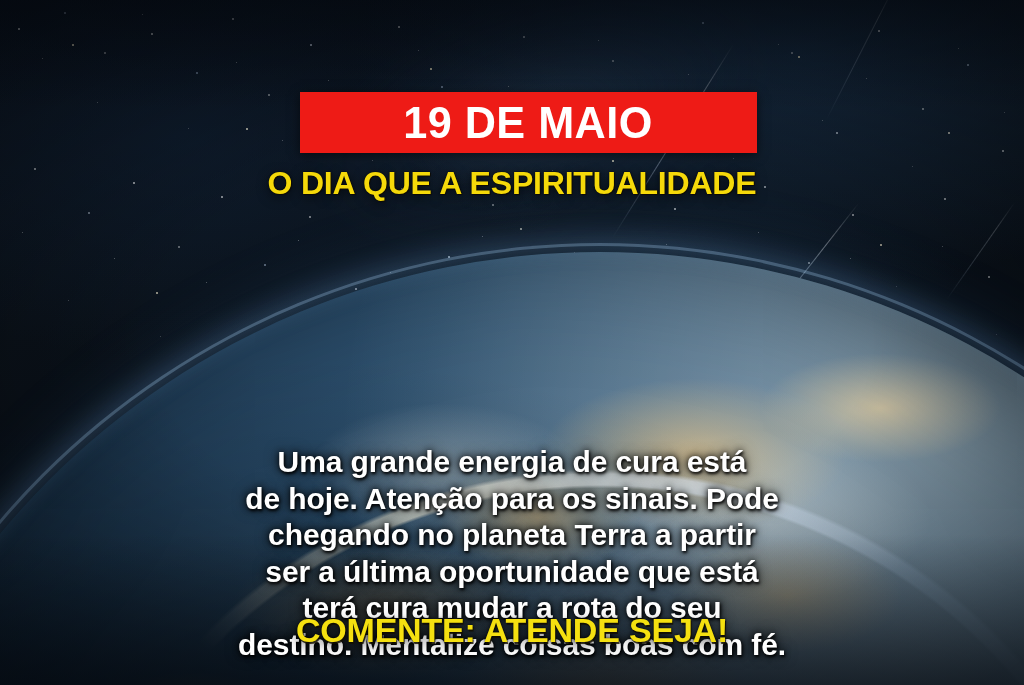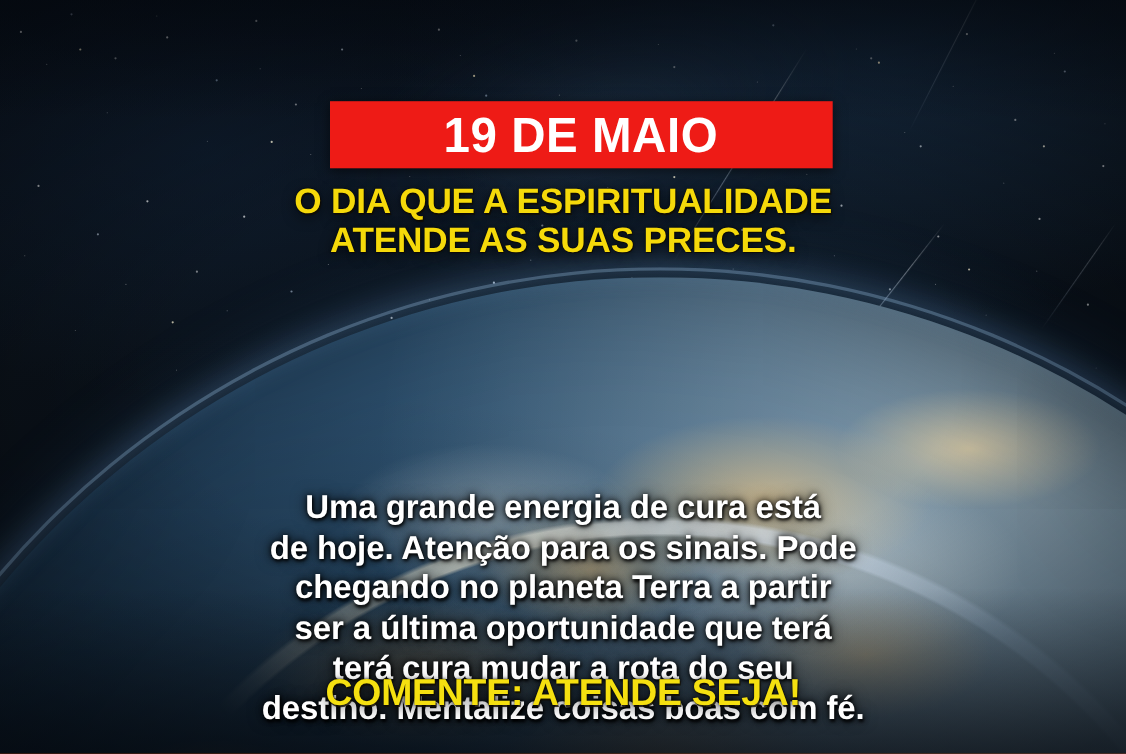--- a/index.html
+++ b/index.html
@@ -11,21 +11,21 @@
   body {
     font-family: "Liberation Sans", sans-serif;
   }
 
   
   .poster {
     position: relative;
     width: 1024px;
     height: 685px;
     overflow: hidden;
-    background: #c2410c;
+    background: #0369a1;
     user-select: none;
   }
 
   
   .space-bg {
     position: absolute;
     inset: 0;
     background:
       radial-gradient(ellipse 70% 55% at 78% 8%,  rgba(30,60,92,0.55) 0%, rgba(10,18,30,0) 62%),
       radial-gradient(ellipse 60% 50% at 18% 20%, rgba(18,38,62,0.45) 0%, rgba(8,14,24,0) 65%),
@@ -327,28 +327,27 @@
   <div class="vignette"></div>
 
   <div class="content">
 
     <div class="date-banner">
       <span>19 DE MAIO</span>
     </div>
 
     <div class="headline">
       <span class="ln">O DIA QUE A ESPIRITUALIDADE</span>
-      <span class="ln">ATENDE AS SUAS PRECES.</span>
     </div>
 
     <div class="body-text">
       <span class="ln">Uma grande energia de cura está</span>
       <span class="ln">de hoje. Atenção para os sinais. Pode</span>
       <span class="ln">chegando no planeta Terra a partir</span>
-      <span class="ln">ser a última oportunidade que terá</span>
+      <span class="ln">ser a última oportunidade que está</span>
       <span class="ln">terá cura mudar a rota do seu</span>
       <span class="ln">destino. Mentalize coisas boas com fé.</span>
     </div>
 
     <div class="cta">COMENTE: ATENDE SEJA!</div>
 
   </div>
 </div>
 
 </body></html>

